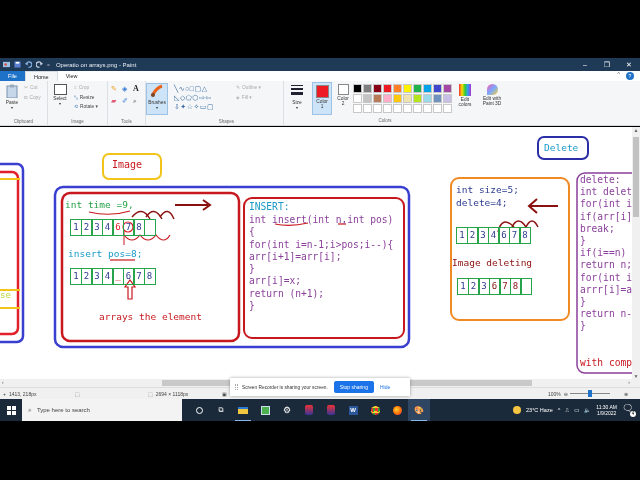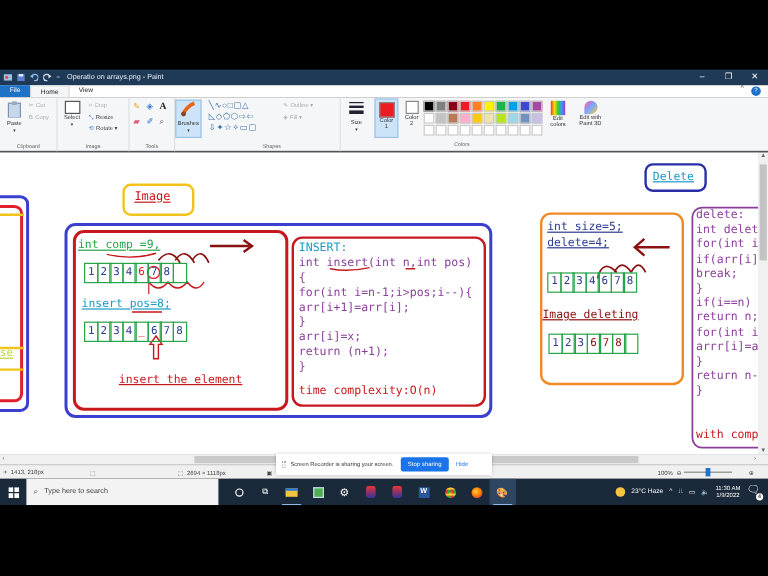--- a/index.html
+++ b/index.html
@@ -35,21 +35,21 @@
   .palette span { width: 9px; height: 9px; border: 1px solid #c8c8c8; display: block; }
 
   
   .canvasarea { position: absolute; left: 0; top: 127px; width: 640px; height: 252px; background: #dfe6ee; overflow: hidden; }
   .canvas { position: absolute; left: 0; top: 0; width: 632px; height: 252px; background: #fff; overflow: hidden; }
   .vscroll { position: absolute; right: 0; top: 0; width: 8px; height: 252px; background: #f0f0f0; }
   .vscroll .thumb { position: absolute; left: 1px; top: 10px; width: 6px; height: 80px; background: #c2c2c2; }
   .vscroll .up, .vscroll .down { position: absolute; left: 0; width: 8px; font-size: 5px; text-align: center; color: #666; }
   .vscroll .up { top: 0; } .vscroll .down { bottom: 0; }
 
-  .mono { font-family: "DejaVu Sans Mono", "Liberation Mono", monospace; text-decoration: underline; }
+  .mono { font-family: "DejaVu Sans Mono", "Liberation Mono", monospace; }
   .cells { position: absolute; display: flex; }
   .cell { width: 12px; height: 17px; border: 1.5px solid #27a34a; margin-right: -1.5px; font-size: 9px; text-align: center; line-height: 14px; color: #2b3b8f; font-family: "DejaVu Sans Mono", monospace; }
   .code { position: absolute; font-size: 9.6px; line-height: 12.3px; white-space: pre; font-family: "DejaVu Sans Mono", "Liberation Mono", monospace; }
 
   
   .hscroll { position: absolute; left: 0; top: 379px; width: 640px; height: 8px; background: #f0f0f0; font-size: 5px; color: #555; }
   .hscroll .thumb { position: absolute; left: 162px; top: 1px; width: 370px; height: 6px; background: #c9c9c9; }
   .statusbar { position: absolute; left: 0; top: 387px; width: 640px; height: 12px; background: #f0f0f0; border-top: 1px solid #ddd; font-size: 5px; color: #444; }
   .statusbar .item { position: absolute; top: 3px; display: flex; align-items: center; gap: 3px; }
   .zoomslider { position: absolute; right: 30px; top: 5px; width: 40px; height: 1px; background: #888; }
@@ -300,21 +300,21 @@
       <path d="M512 100 Q518 88 526 100" stroke="#8b1010" stroke-width="1.4" fill="none"></path>
       <path d="M526 100 Q532 88 538 100" stroke="#8b1010" stroke-width="1.4" fill="none"></path>
 
       <rect x="577" y="46" width="70" height="200" rx="8" fill="none" stroke="#8a3f9a" stroke-width="1.5"></rect>
     </svg>
 
     <div style="position:absolute;left:0;top:163px;font-size:9px;color:#b5d63a;" class="mono">se</div>
 
     <div class="mono" style="position:absolute;left:112px;top:32px;font-size:10px;color:#c8181f;">Image</div>
 
-    <div class="mono" style="position:absolute;left:65px;top:72px;font-size:9.5px;color:#27a34a;">int comp =9,</div>
+    <div class="mono" style="position:absolute;left:65px;top:72px;font-size:9.5px;color:#27a34a;">int time =9,</div>
     <div class="cells" style="left:70px;top:92px;" id="arr1">
         <div class="cell">1</div>
         <div class="cell">2</div>
         <div class="cell">3</div>
         <div class="cell">4</div>
         <div class="cell" style="color: rgb(224, 32, 42);">6</div>
         <div class="cell">7</div>
         <div class="cell">8</div>
         <div class="cell"></div>
       </div>
@@ -322,25 +322,24 @@
     <div class="cells" style="left:70px;top:141px;" id="arr2">
         <div class="cell">1</div>
         <div class="cell">2</div>
         <div class="cell">3</div>
         <div class="cell">4</div>
         <div class="cell" style="color: rgb(200, 24, 31);">_</div>
         <div class="cell">6</div>
         <div class="cell">7</div>
         <div class="cell">8</div>
       </div>
-    <div class="mono" style="position:absolute;left:99px;top:184px;font-size:9.5px;color:#c8181f;">insert the element</div>
+    <div class="mono" style="position:absolute;left:99px;top:184px;font-size:9.5px;color:#c8181f;">arrays the element</div>
 
     <div class="code" style="left:249px;top:74px;color:#1a9bc7;">INSERT:</div>
     <div class="code" style="left:249px;top:87px;color:#8a3f9a;" id="insertcode"><div style="min-height: 12px;">int insert(int n,int pos)</div><div style="min-height: 12px;">{</div><div style="min-height: 12px;">for(int i=n-1;i&gt;pos;i--){</div><div style="min-height: 12px;">arr[i+1]=arr[i];</div><div style="min-height: 12px;">}</div><div style="min-height: 12px;">arr[i]=x;</div><div style="min-height: 12px;">return (n+1);</div><div style="min-height: 12px;">}</div></div>
-    <div class="code" style="left:249px;top:193px;color:#c8181f;">time complexity:O(n)</div>
 
     <div class="mono" style="position:absolute;left:544px;top:15px;font-size:9.5px;color:#1a9bc7;">Delete</div>
     <div class="mono" style="position:absolute;left:456px;top:57px;font-size:9.5px;color:#2b3b8f;">int size=5;</div>
     <div class="mono" style="position:absolute;left:456px;top:70px;font-size:9.5px;color:#2b3b8f;">delete=4;</div>
     <div class="cells" style="left:456px;top:100px;" id="arr3">
         <div class="cell">1</div>
         <div class="cell">2</div>
         <div class="cell">3</div>
         <div class="cell">4</div>
         <div class="cell">6</div>

